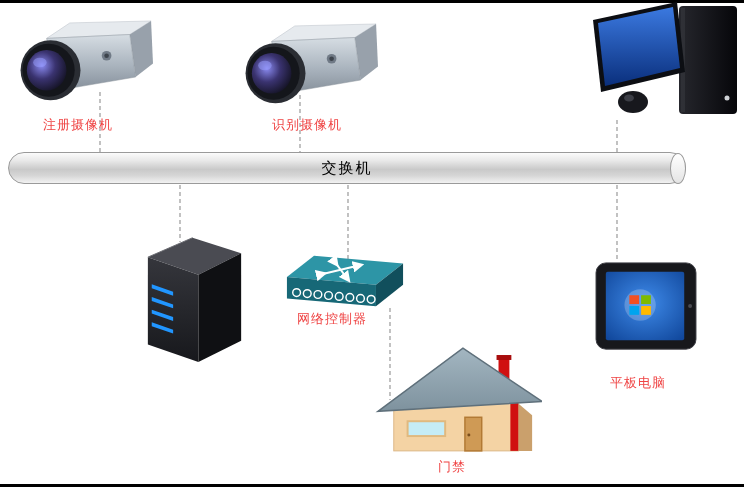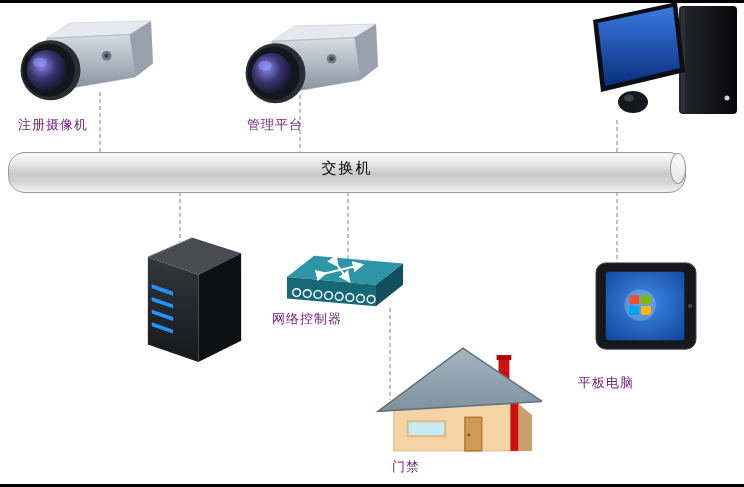--- a/index.html
+++ b/index.html
@@ -6,25 +6,25 @@
   #stage{
     position:relative;width:744px;height:487px;background:#ffffff;overflow:hidden;
     font-family:"Liberation Sans","DejaVu Sans",sans-serif;
   }
   .edgebar{position:absolute;left:0;width:744px;height:3px;background:#000;}
   .edgebar.top{top:0;}
   .edgebar.bottom{bottom:0;}
   .node{position:absolute;}
   .node svg{display:block;width:100%;height:100%;}
   .node-label{
-    position:absolute;width:120px;
-    color:#701a75;font-size:13px;letter-spacing:1px;white-space:nowrap;
+    position:absolute;width:120px;text-align:center;
+    color:#ef4444;font-size:13px;letter-spacing:1px;white-space:nowrap;
   }
   #bus{
-    position:absolute;left:8px;top:152px;width:678px;height:41px;
+    position:absolute;left:8px;top:152px;width:678px;height:32px;
     border:1px solid #9a9a9a;border-radius:17px;
     background:linear-gradient(to bottom,#fbfbfb 0%,#e9e9e9 25%,#c9c9c9 55%,#d6d6d6 75%,#f2f2f2 100%);
     box-sizing:border-box;
   }
   #bus .cap{
     position:absolute;right:-1px;top:0px;width:16px;height:31px;
     border:1px solid #9a9a9a;border-radius:50%;
     background:linear-gradient(to bottom,#ffffff,#e4e4e4);
     box-sizing:border-box;
   }
@@ -104,21 +104,21 @@
       <polygon points="126,20 148,6 150,50 132,64" fill="#98a1ab"></polygon>
       <polygon points="40,24 126,20 132,64 50,78" fill="url(#camBbody)" stroke="#8a929b" stroke-width="0.5"></polygon>
       <circle cx="102" cy="42" r="5" fill="#707a86"></circle>
       <circle cx="102" cy="42" r="2.4" fill="#3d444c"></circle>
       <ellipse cx="44" cy="57" rx="31" ry="31" fill="#2a2d33"></ellipse>
       <ellipse cx="42" cy="57" rx="27" ry="27.5" fill="#14161b"></ellipse>
       <ellipse cx="40" cy="57" rx="20.5" ry="21" fill="url(#camBlens)"></ellipse>
       <ellipse cx="33" cy="49" rx="7" ry="5" fill="#9aa0ff" opacity="0.5"></ellipse>
     </svg>
   </div>
-  <div class="node-label" style="left:247px;top:116px;">管理平台</div>
+  <div class="node-label" style="left:247px;top:116px;">识别摄像机</div>
 
   <div class="node" style="left:593px;top:0px;width:152px;height:122px;">
     <svg viewBox="0 0 152 122">
       <defs>
         <linearGradient id="monScr" x1="0" y1="0" x2="0" y2="1">
           <stop offset="0" stop-color="#3b79e0"></stop>
             <stop offset="1" stop-color="#0a2f7c"></stop>
         </linearGradient>
         <linearGradient id="monTwr" x1="0" y1="0" x2="1" y2="0">
           <stop offset="0" stop-color="#26272d"></stop>

